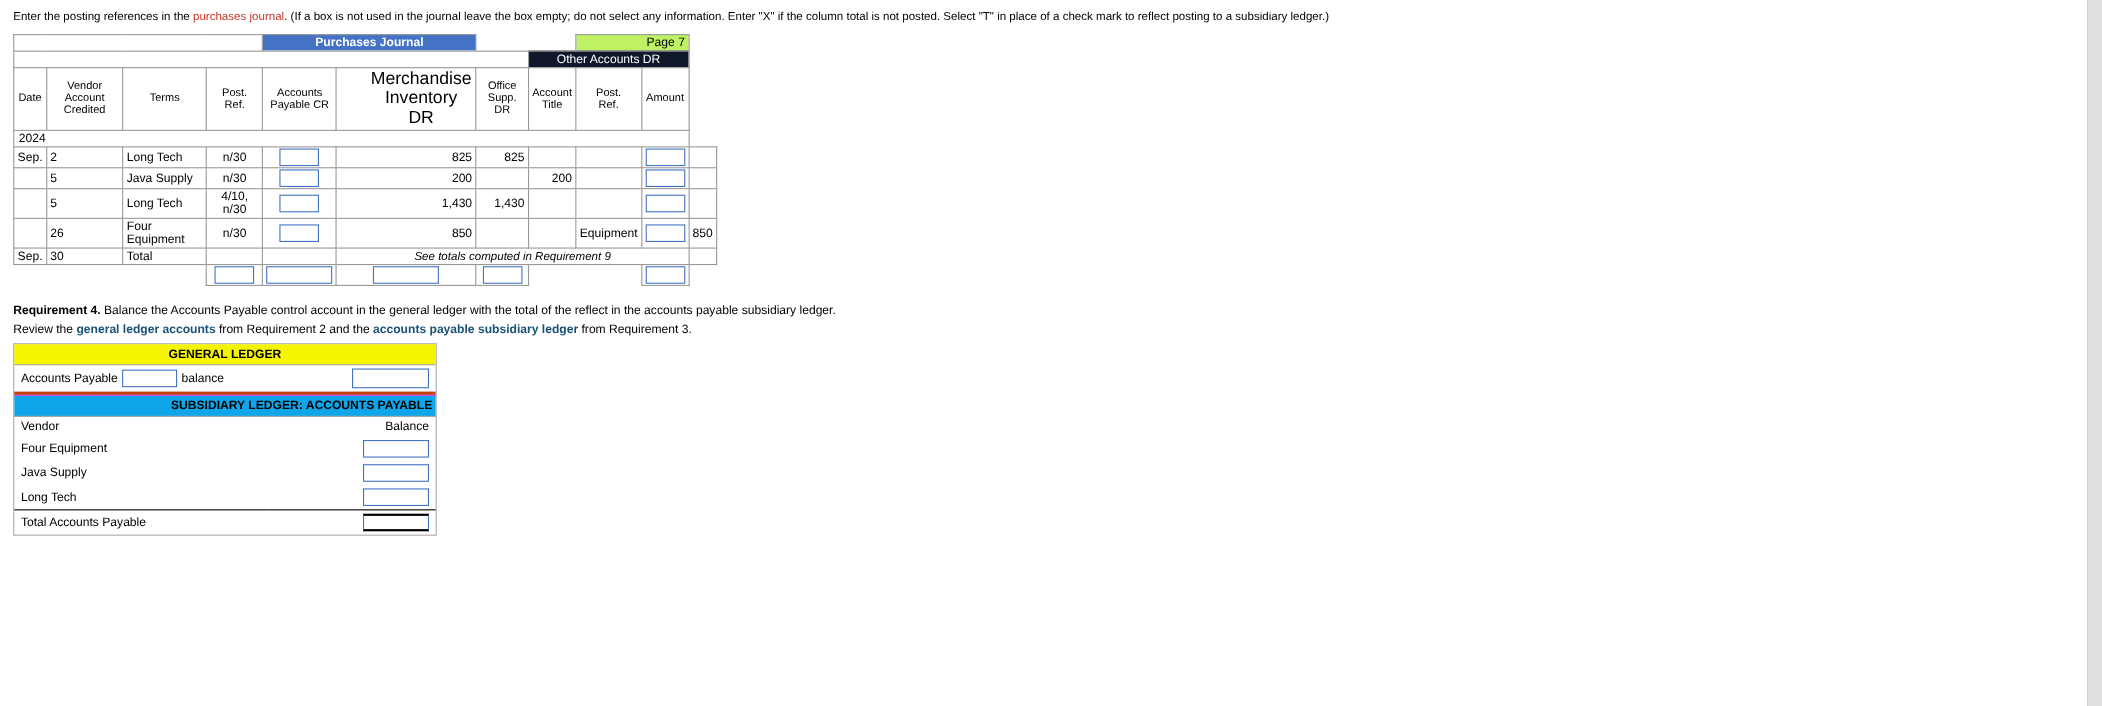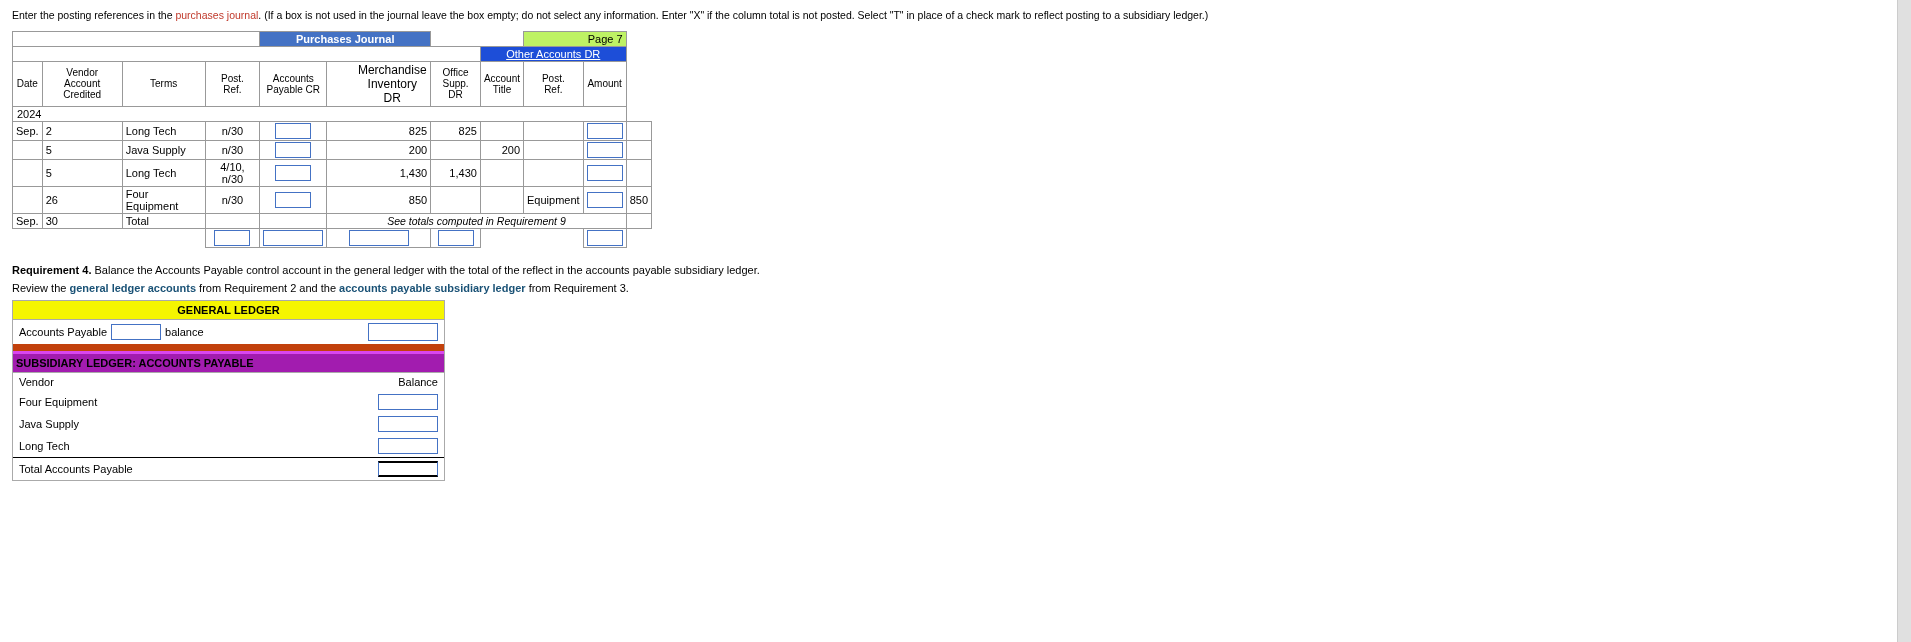--- a/index.html
+++ b/index.html
@@ -69,77 +69,76 @@
     }
     input.balance-input-sm {
       width: 50px;
       height: 16px;
     }
     input.vendor-balance {
       width: 60px;
       height: 16px;
     }
     .merged-header {
-      background-color: #1d4ed8;
+      background-color: #0f172a;
       color: #fff;
-      text-decoration: underline;
     }
     
     .req4-section {
       margin-top: 10px;
     }
     .req4-title {
       font-size: 11px;
       margin-bottom: 4px;
       line-height: 1.5;
     }
     .req4-title .bold { font-weight: bold; }
     .req4-subtitle {
       font-size: 11px;
       margin-bottom: 6px;
     }
     .ledger-box {
-      width: 433px;
+      width: 385px;
       border: 1px solid #aaa;
     }
     .ledger-header {
       background: #f5f500;
       text-align: center;
       font-weight: bold;
       font-size: 11px;
       padding: 3px;
       border-bottom: 1px solid #aaa;
     }
     .ledger-row {
       display: flex;
       align-items: center;
       padding: 3px 6px;
-      border-bottom: 7px solid #c2410c;
+      border-bottom: 3px solid #c2410c;
       gap: 4px;
       font-size: 11px;
     }
     .ledger-row .spacer { flex: 1; }
     .subsidiary-table {
       width: 100%;
       border-collapse: collapse;
       font-size: 11px;
     }
     .subsidiary-table td {
       padding: 3px 6px;
       border: none;
     }
     .subsidiary-table .vendor-col { width: 60%; }
     .subsidiary-table .balance-col { width: 40%; text-align: right; }
     .subsidiary-header {
-      background: #a21caf;
+      background: #0ea5e9;
       font-weight: bold;
-      text-align: left;
+      text-align: right;
       padding: 3px;
       font-size: 11px;
-      border-top: 3px solid #d946ef;
+      border-top: 1px solid #d946ef;
       border-bottom: 1px solid #aaa;
     }
     .total-row td {
       border-top: 1px solid #000;
     }
     .scrollbar-area {
       position: fixed;
       right: 0;
       top: 0;
       width: 14px;
@@ -170,21 +169,21 @@
         <td colspan="7" style="border:1px solid #999; background:#fff;"></td>
         <td colspan="3" class="merged-header">Other Accounts DR</td>
       </tr>
 
       <tr style="background:#fff;">
         <td rowspan="2" style="font-size:10px;">Date</td>
         <td rowspan="2" style="font-size:10px; text-align:center;">Vendor<br>Account Credited</td>
         <td rowspan="2" style="font-size:10px;margin-top:24px;">Terms</td>
         <td rowspan="2" style="font-size:10px;">Post.<br>Ref.</td>
         <td rowspan="2" style="font-size:10px;">Accounts<br>Payable CR</td>
-        <td rowspan="2" style="font-size:12px;padding-left:30px;">Merchandise<br>Inventory DR</td>
+        <td rowspan="2" style="font-size:16px;padding-left:30px;">Merchandise<br>Inventory DR</td>
         <td rowspan="2" style="font-size:10px;">Office<br>Supp. DR</td>
         <td rowspan="2" style="font-size:10px;">Account<br>Title</td>
         <td rowspan="2" style="font-size:10px;">Post.<br>Ref.</td>
         <td rowspan="2" style="font-size:10px;">Amount</td>
       </tr>
       <tr></tr>
 
       <tr class="year-row">
         <td class="left-align" colspan="10" style="border:1px solid #999; padding-left:4px;">2024</td>
       </tr>

